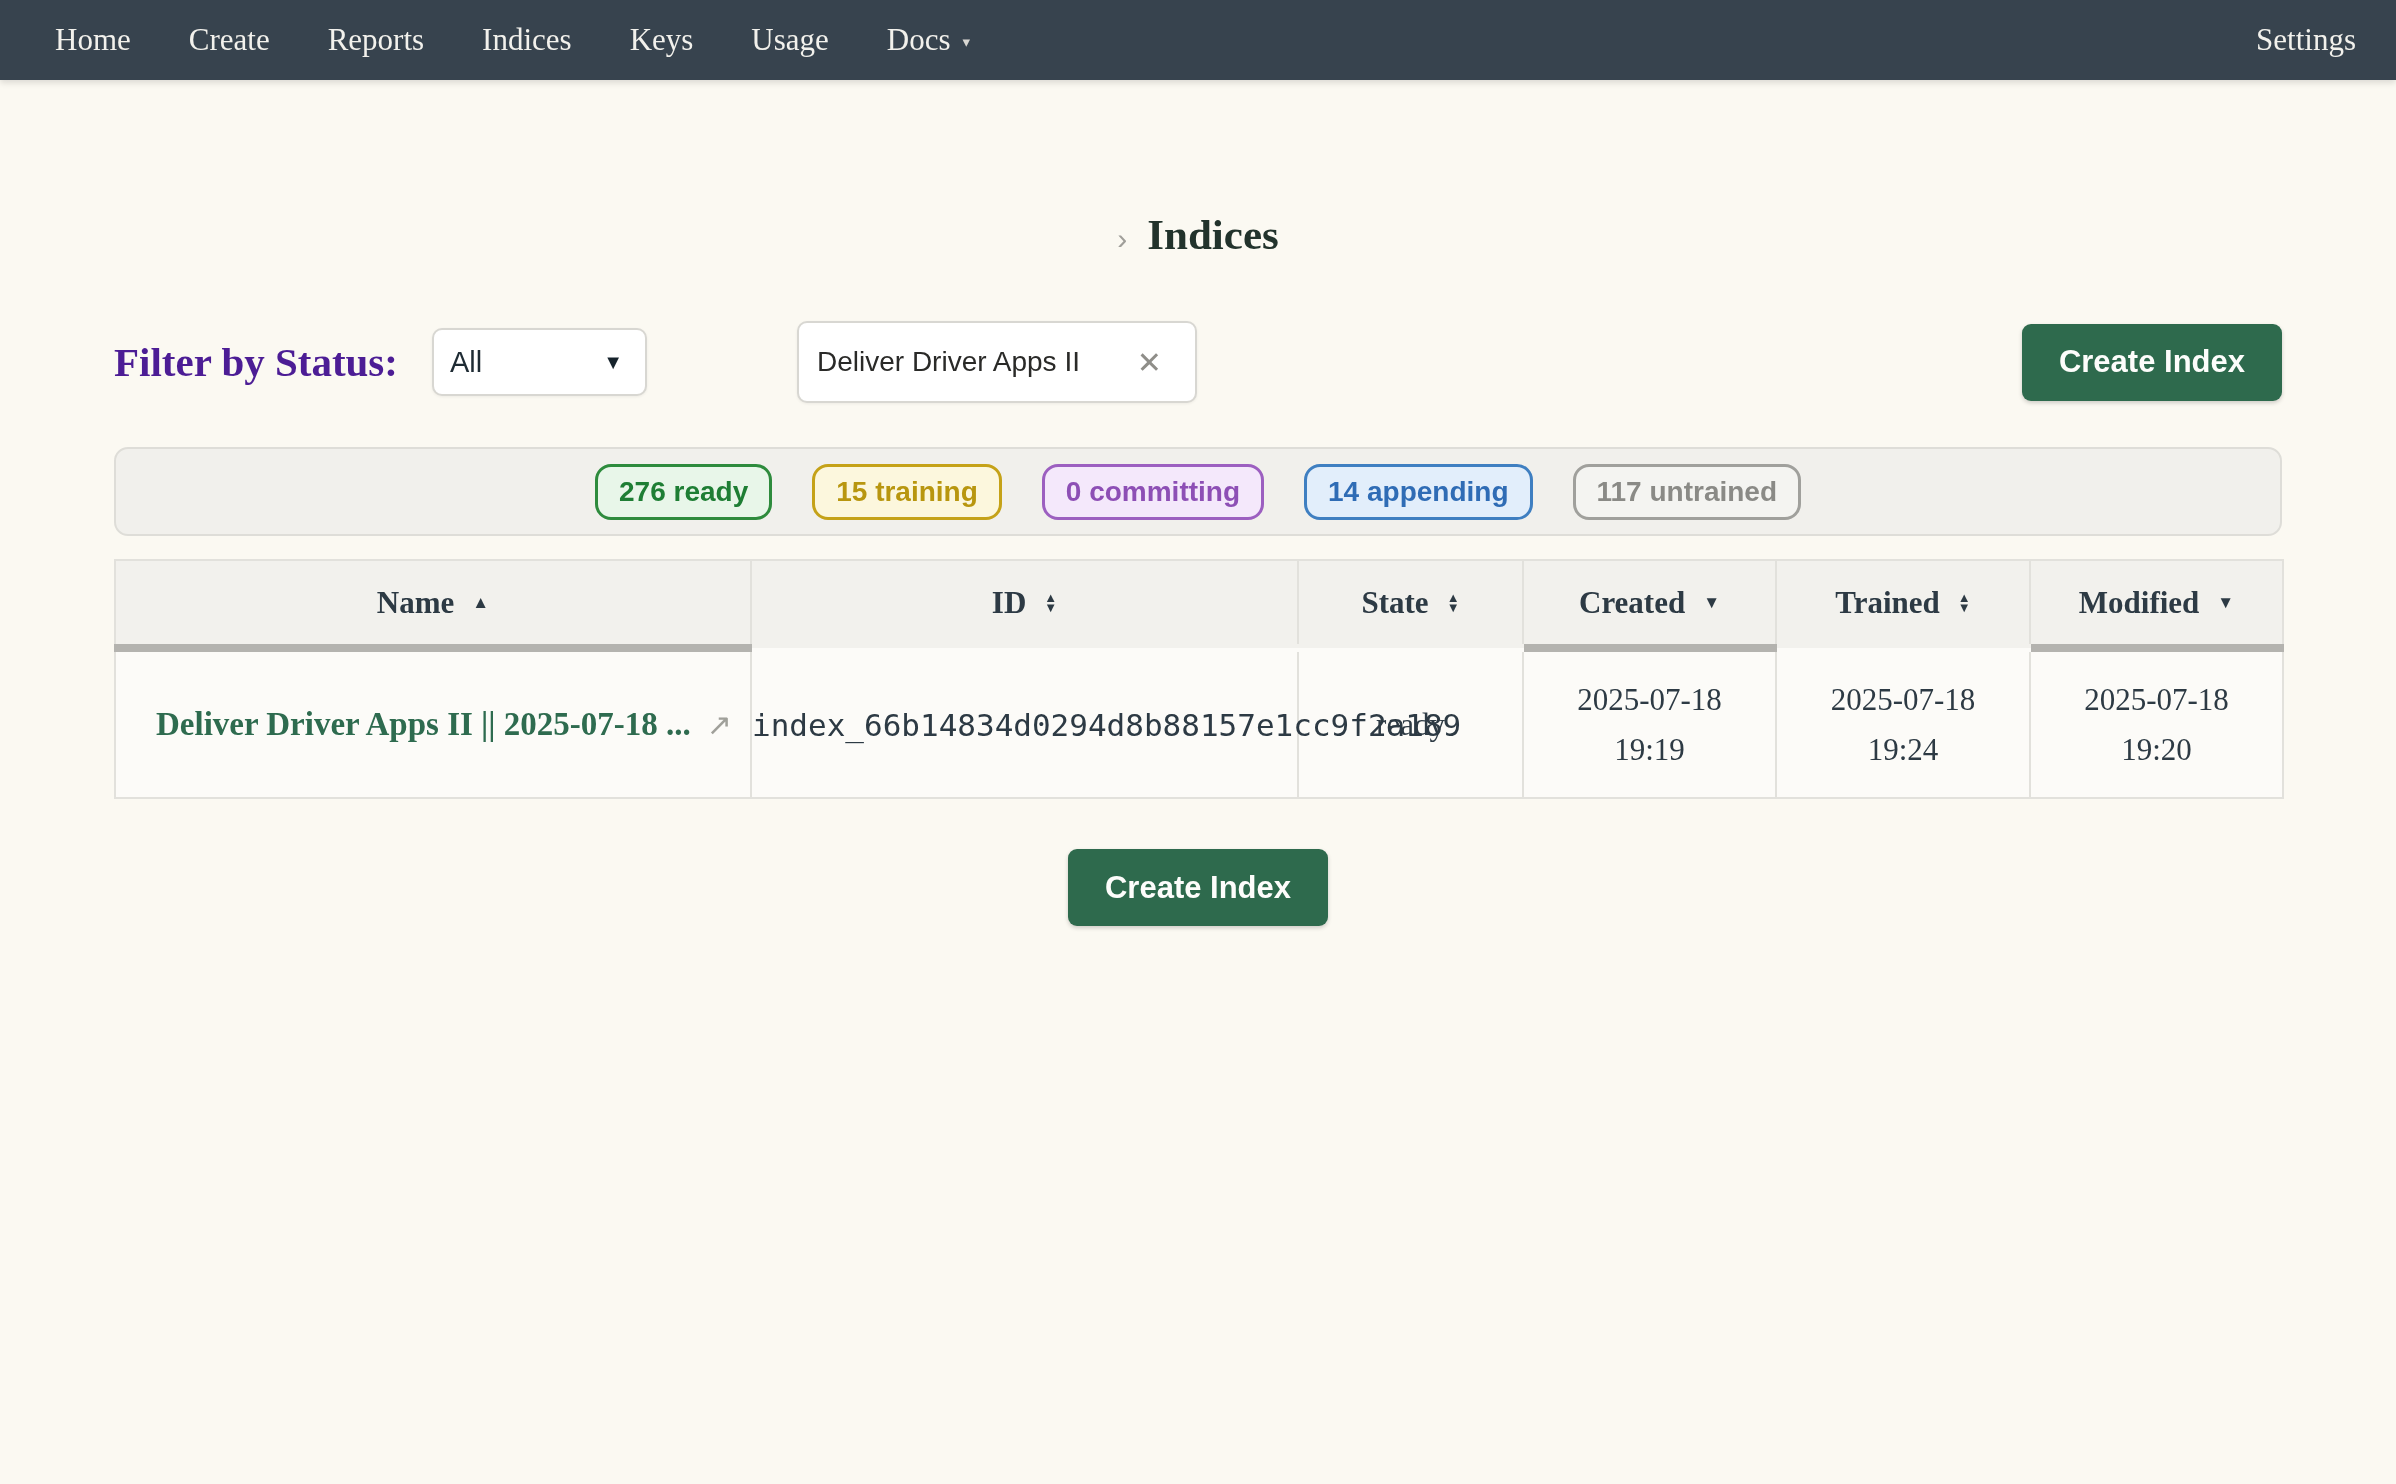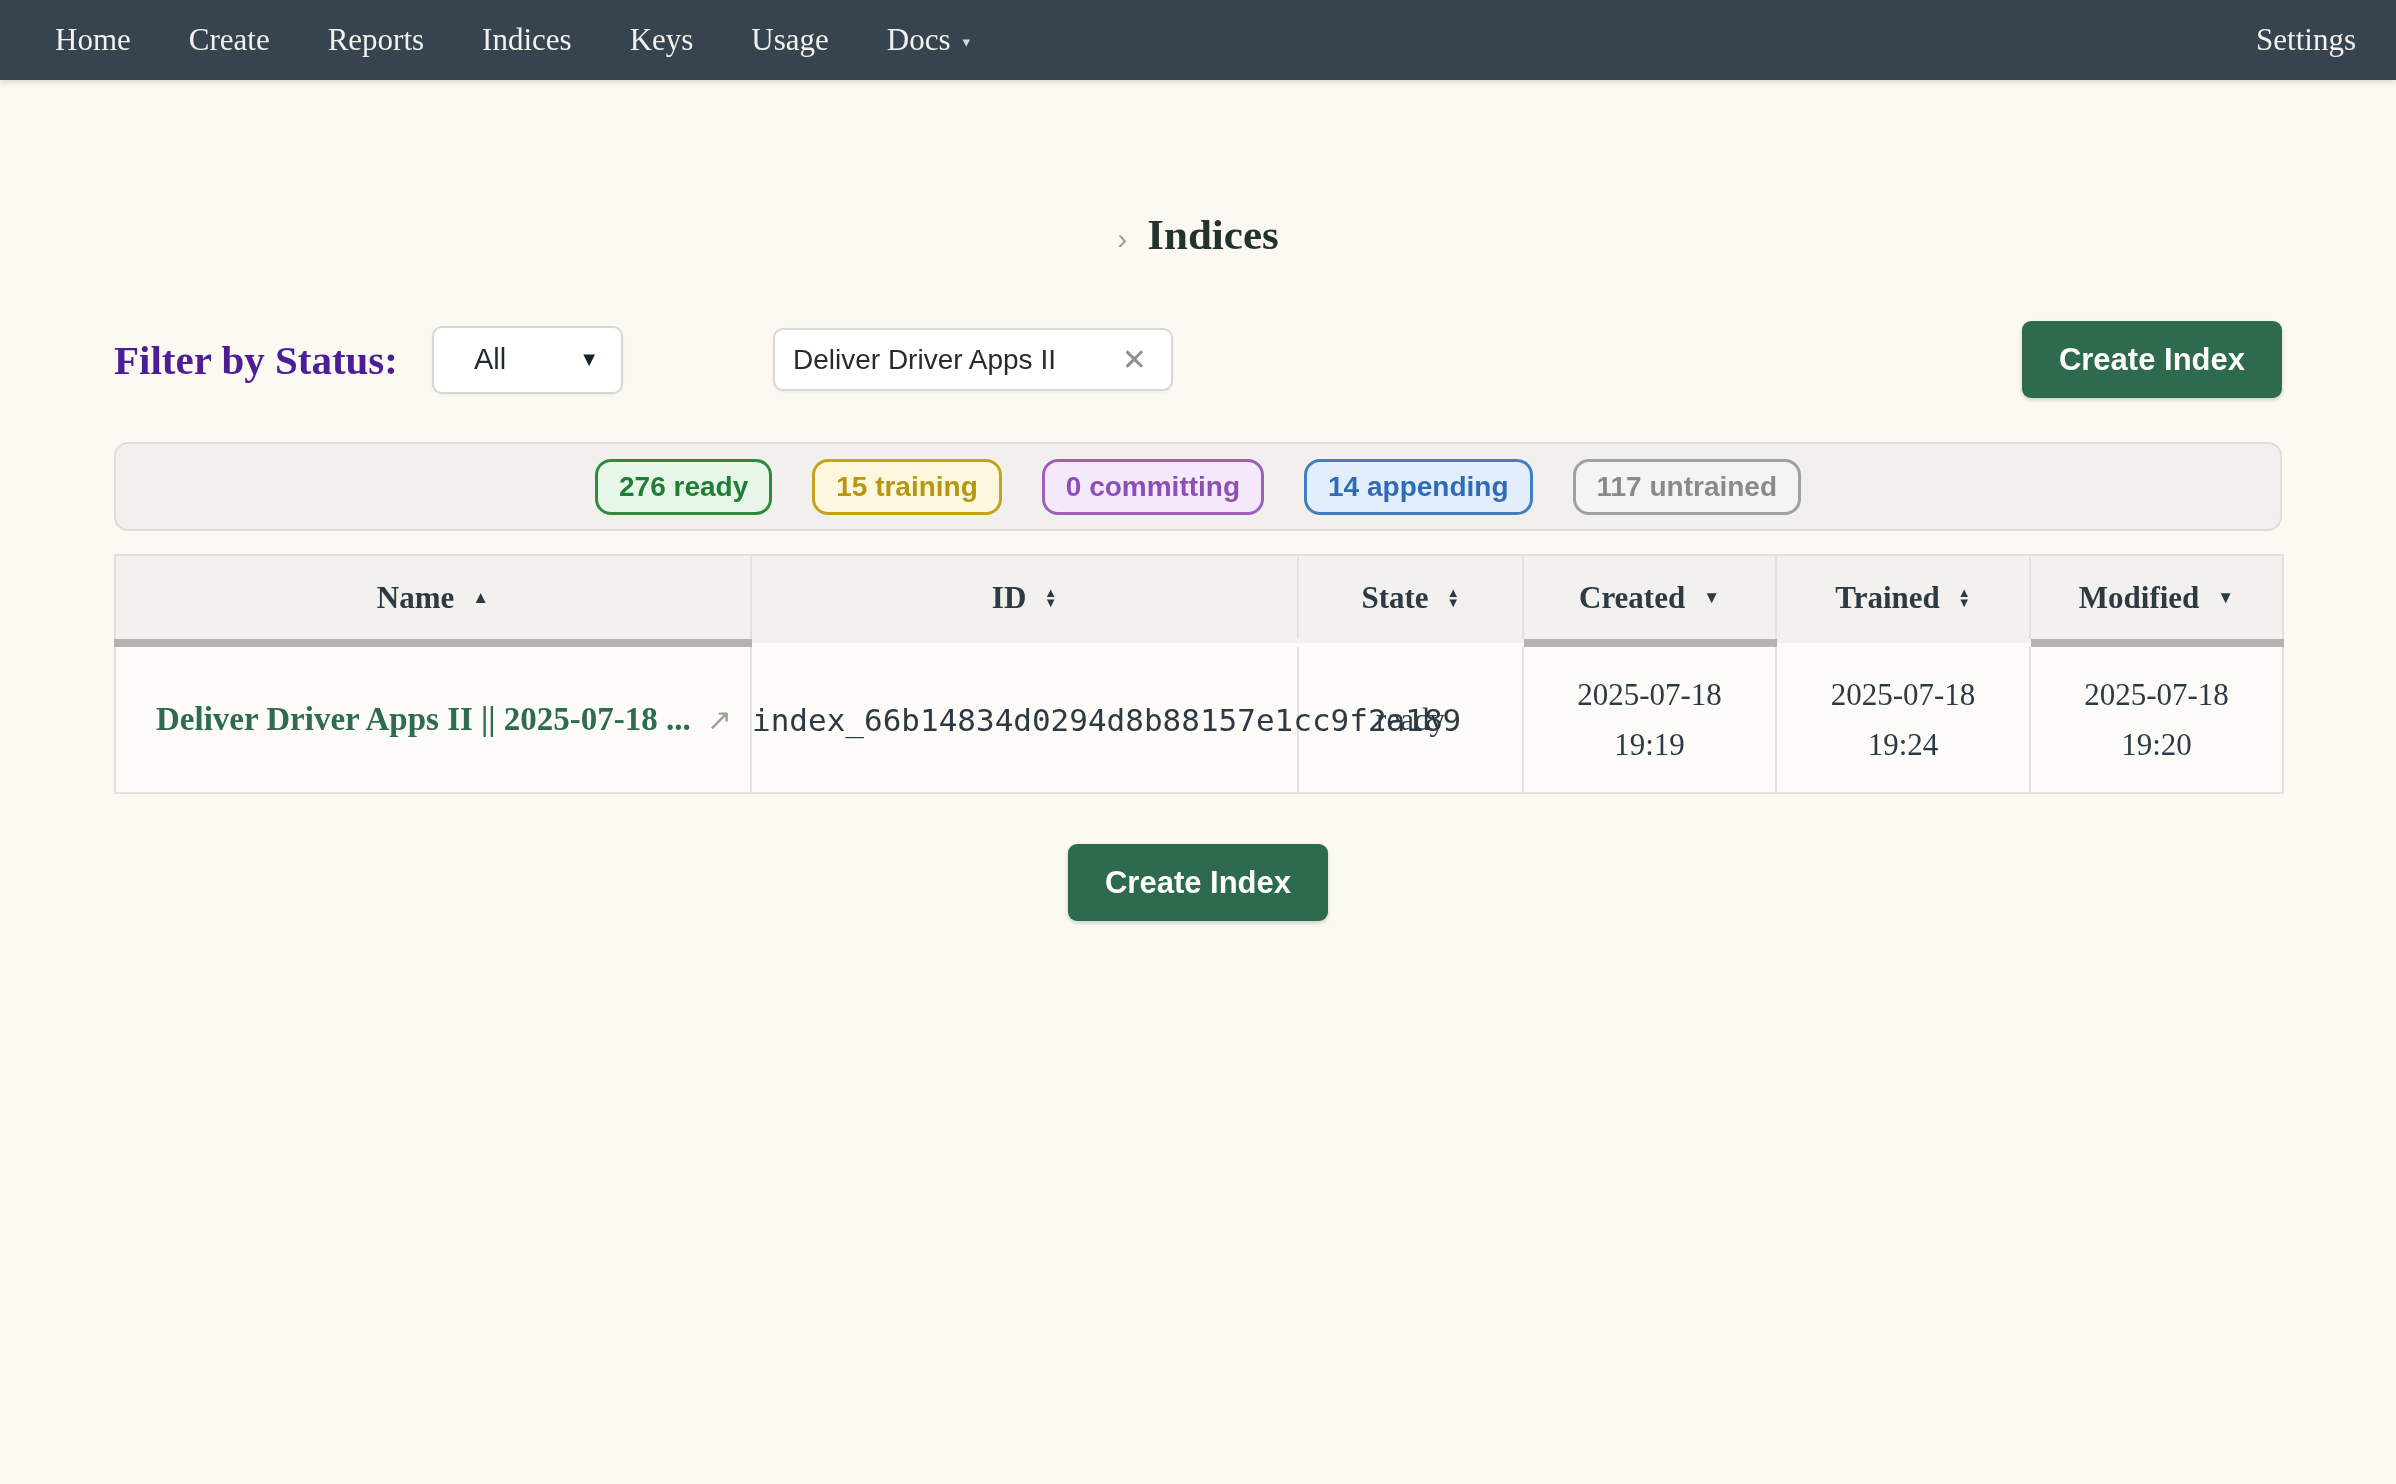--- a/index.html
+++ b/index.html
@@ -19,29 +19,29 @@
   .breadcrumb { margin-top:130px; display:flex; justify-content:center; align-items:baseline; gap:20px; }
   .crumb-parent { font-family:"Liberation Sans", sans-serif; font-size:36px; color:#3a7157; text-decoration:none; cursor:pointer; }
   .crumb-sep { font-family:"Liberation Sans", sans-serif; font-size:30px; color:#a09f9a; }
   .crumb-current { font-size:43px; font-weight:bold; color:#22332c; }
 
   
   .content { width:2168px; margin:0 auto; }
   .toolbar { margin-top:62px; display:flex; align-items:center; }
   .status-label { font-size:41px; font-weight:bold; color:#4c1d95; margin-right:34px; }
   .select-box {
-    width:191px; height:68px; background:#fff; border:2px solid #d8d7d2; border-radius:10px;
-    display:flex; align-items:center; padding:0 22px 0 40px; cursor:pointer;
+    width:215px; height:68px; background:#fff; border:2px solid #d8d7d2; border-radius:10px;
+    display:flex; align-items:center; padding:0 22px 0 16px; cursor:pointer;
     box-shadow:0 1px 3px rgba(0,0,0,0.06);
   }
   .select-value { font-family:"Liberation Sans", sans-serif; font-size:29px; color:#1e2b33; }
   .select-caret { margin-left:auto; font-size:20px; color:#15222b; }
   .search-box {
-    margin-left:150px; width:400px; height:63px; background:#fff; border:2px solid #d8d7d2; border-radius:10px;
-    display:flex; align-items:center; padding:0 24px 0 4px; box-shadow:0 1px 3px rgba(0,0,0,0.06);
+    margin-left:150px; width:400px; height:82px; background:#fff; border:2px solid #d8d7d2; border-radius:10px;
+    display:flex; align-items:center; padding:0 33px 0 4px; box-shadow:0 1px 3px rgba(0,0,0,0.06);
   }
   .search-input { flex:1; min-width:0; border:none; outline:none; background:transparent;
     font-family:"Liberation Sans", sans-serif; font-size:28px; color:#2a2a28; padding:0 14px; }
   .clear-btn { border:none; background:none; font-family:"Liberation Sans", sans-serif;
     font-size:30px; color:#8f8e89; cursor:pointer; font-weight:300; }
   .flex-spacer { flex:1; }
   .btn-primary {
     height:77px; background:#2e6a4d; color:#fdfdfb; border:none; border-radius:9px;
     font-family:"Liberation Sans", sans-serif; font-weight:bold; font-size:31px;
     padding:0 37px; cursor:pointer; box-shadow:0 2px 4px rgba(0,0,0,0.18);

